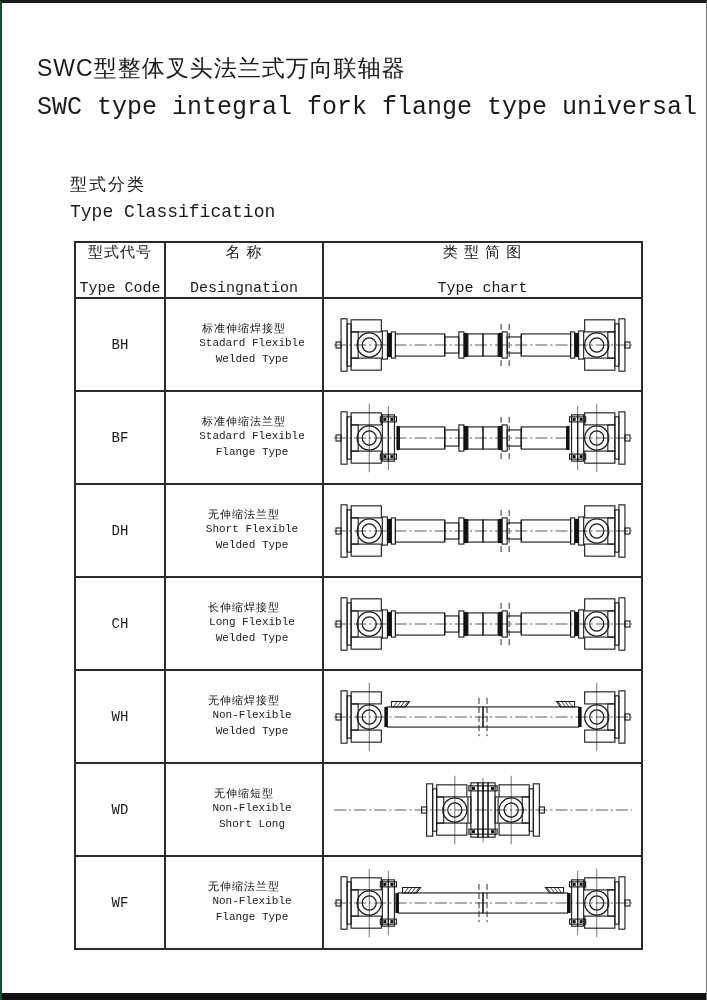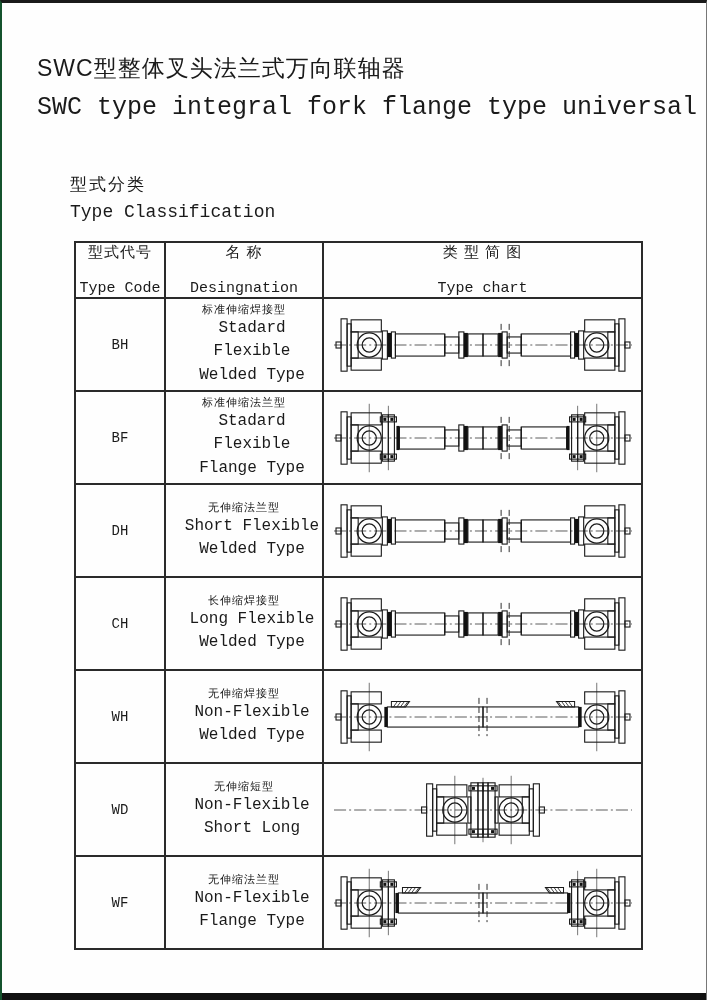--- a/index.html
+++ b/index.html
@@ -38,21 +38,21 @@
   }
   col.c-code{width:90px;}
   col.c-name{width:158px;}
   col.c-chart{width:319px;}
   tr.hdr{height:40px;}
   tr.row{height:93px;}
   .h-zh{font-size:15px;font-family:"Liberation Sans","DejaVu Sans",sans-serif;letter-spacing:1px;}
   .h-en{font-size:15px;margin-top:18px;}
   .code{font-size:14px;}
   .name-zh{font-size:11px;font-family:Liberation Sans, sans-serif;letter-spacing:1px;}
-  .name-en{font-size:16px;line-height:1.45;margin-left:16px;}
+  .name-en{font-size:11px;line-height:1.45;margin-left:16px;}
   .chart-cell svg{display:block;margin:0 auto;}
 </style>
 </head>
 <body>
 
 <div class="page">
 
   <div class="title-block">
     <div class="title-zh">SWC型整体叉头法兰式万向联轴器</div>
     <div class="title-en">SWC type integral fork flange type universal coupling</div>

